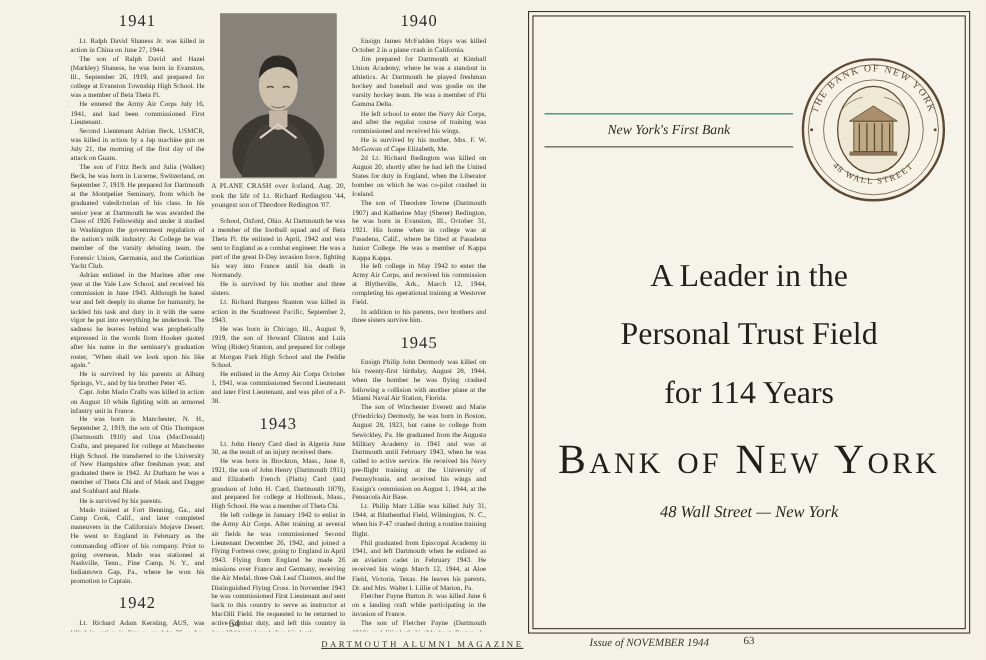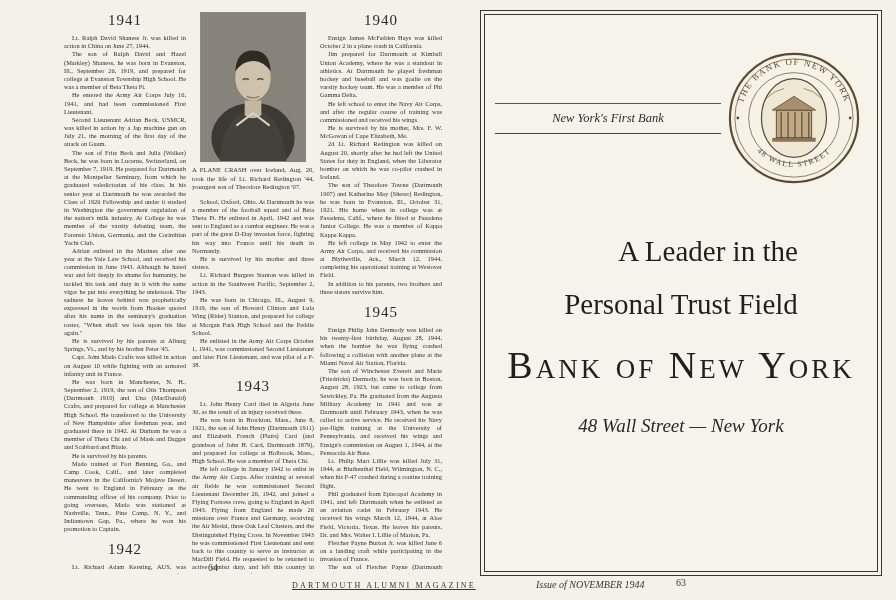--- a/index.html
+++ b/index.html
@@ -54,25 +54,25 @@
   }
   .tagline{
     flex:1;border-top:1px solid #0f766e;border-bottom:1px solid #49443a;
     padding:7px 2px;font-style:italic;font-size:12.5px;text-align:center;color:#2f2c25;
     white-space:nowrap;
   }
   .seal-wrap{width:146px;display:flex;justify-content:center;}
   .headline{
     margin-top:26px;text-align:center;color:#211f1a;
   }
-  .headline .hl{font-size:29px;line-height:1.0;margin:24px 0;text-align:right;}
+  .headline .hl{font-size:29px;line-height:1.0;margin:24px 0;}
   .bank-name{
     font-variant:small-caps;font-size:38px;letter-spacing:3px;color:#211f1a;
   }
-  .bank-address{margin-top:28px;font-style:italic;font-size:19px;color:#2b2822;}
+  .bank-address{margin-top:18px;font-style:italic;font-size:15px;color:#2b2822;}
   .uptown{
     margin-top:26px;font-size:8.5px;letter-spacing:1.6px;color:#3a372f;
   }
 </style>
 </head>
 <body>
 
 <div class="spread">
 
   <div class="left-page">
@@ -179,20 +179,21 @@
             </text>
             <circle cx="13" cy="70" r="1.4" fill="#5d4a33"></circle>
             <circle cx="127" cy="70" r="1.4" fill="#5d4a33"></circle>
           </svg>
         </div>
       </div>
 
       <div class="headline">
         <div class="hl">A Leader in the</div>
         <div class="hl">Personal Trust Field</div>
+        <div class="hl">for 114 Years</div>
       </div>
 
       <div class="bank-name">Bank of New York</div>
       <div class="bank-address">48 Wall Street — New York</div>
 
     </div>
   </div>
 
   <div class="footer-num" style="left:208px;top:562px;">64</div>
   <div class="footer-mag">DARTMOUTH ALUMNI MAGAZINE</div>

